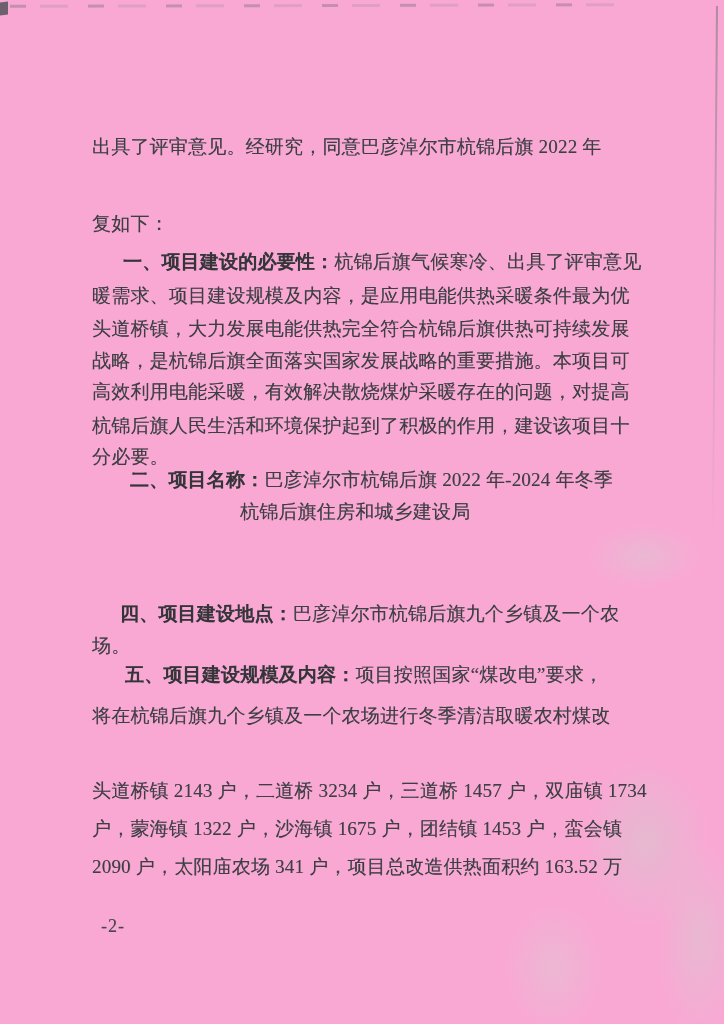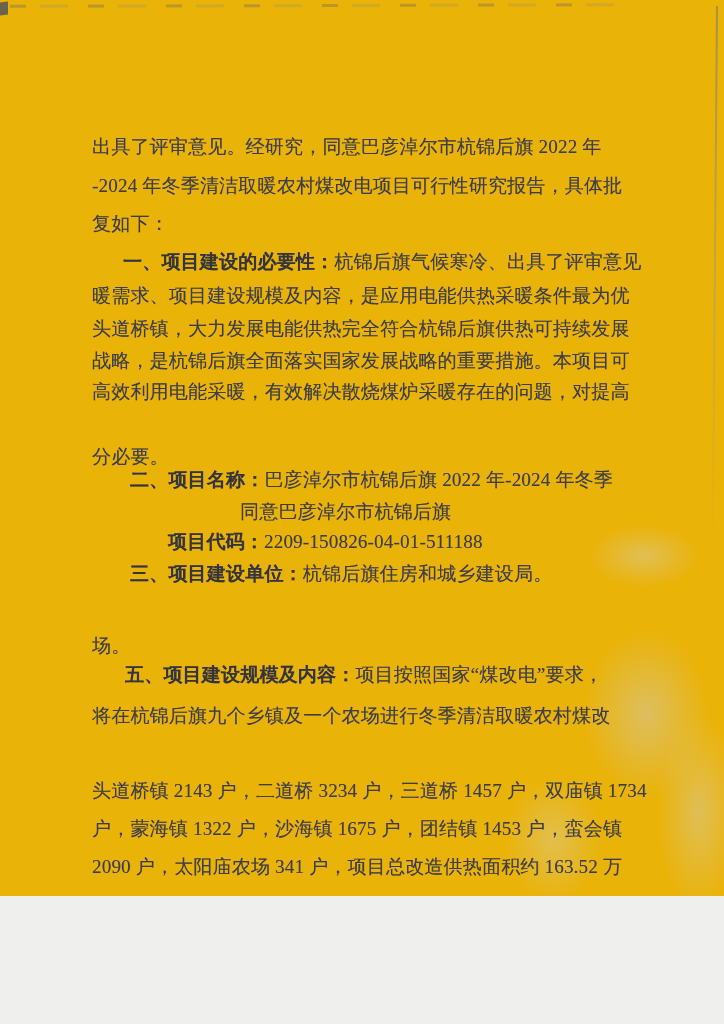--- a/index.html
+++ b/index.html
@@ -4,22 +4,22 @@
 <style>
   html, body { margin: 0; padding: 0; }
   body {
     width: 724px; height: 1024px;
     background: #efefee;
     font-family: "Liberation Serif", "DejaVu Serif", serif;
     overflow: hidden;
   }
   .page {
     position: relative;
-    width: 724px; height: 896px;
-    background: #eab308;
+    width: 724px; height: 1024px;
+    background: #f9a8d4;
     overflow: hidden;
   }
   
   .shade-bottom-right {
     position: absolute; right: 0; bottom: 0;
     width: 310px; height: 280px;
     background:
       radial-gradient(ellipse 90px 120px at 75% 35%, rgba(205,205,202,0.45), rgba(205,205,202,0) 70%),
       radial-gradient(ellipse 60px 140px at 92% 70%, rgba(208,208,205,0.40), rgba(208,208,205,0) 70%),
       radial-gradient(ellipse 70px 90px at 45% 80%, rgba(212,212,209,0.35), rgba(212,212,209,0) 70%);
@@ -82,35 +82,34 @@
 
 <div class="page">
 
   <div class="shade-bottom-right"></div>
   <div class="shade-mid-right"></div>
   <div class="edge-top"></div>
   <div class="edge-right"></div>
   <div class="corner-mark"></div>
 
   <div class="line" style="top:133px"><span>出具了评审意见。经研究，同意巴彦淖尔市杭锦后旗 2022 年</span></div>
-  <div class="line" style="top:172px"><span>-2024 年冬季清洁取暖农村煤改电项目可行性研究报告，具体批</span></div>
   <div class="line" style="top:210px"><span>复如下：</span></div>
 
   <div class="line" style="top:248px; padding-left:31px"><span class="head">一、项目建设的必要性：</span><span>杭锦后旗气候寒冷、出具了评审意见</span></div>
   <div class="line" style="top:282px"><span>暖需求、项目建设规模及内容，是应用电能供热采暖条件最为优</span></div>
   <div class="line" style="top:315px"><span>头道桥镇，大力发展电能供热完全符合杭锦后旗供热可持续发展</span></div>
   <div class="line" style="top:347px"><span>战略，是杭锦后旗全面落实国家发展战略的重要措施。本项目可</span></div>
   <div class="line" style="top:378px"><span>高效利用电能采暖，有效解决散烧煤炉采暖存在的问题，对提高</span></div>
+  <div class="line" style="top:412px"><span>杭锦后旗人民生活和环境保护起到了积极的作用，建设该项目十</span></div>
   <div class="line" style="top:443px"><span>分必要。</span></div>
 
   <div class="line" style="top:466px; padding-left:38px"><span class="head">二、项目名称：</span><span>巴彦淖尔市杭锦后旗 2022 年-2024 年冬季</span></div>
-  <div class="line" style="top:498px; padding-left:148px"><span>同意巴彦淖尔市杭锦后旗</span></div>
-  <div class="line" style="top:528px; padding-left:76px"><span class="head">项目代码：</span><span>2209-150826-04-01-511188</span></div>
-  <div class="line" style="top:560px; padding-left:38px"><span class="head">三、项目建设单位：</span><span>杭锦后旗住房和城乡建设局。</span></div>
+  <div class="line" style="top:498px; padding-left:148px"><span>杭锦后旗住房和城乡建设局</span></div>
 
+  <div class="line" style="top:600px; padding-left:28px"><span class="head">四、项目建设地点：</span><span>巴彦淖尔市杭锦后旗九个乡镇及一个农</span></div>
   <div class="line" style="top:632px"><span>场。</span></div>
 
   <div class="line" style="top:661px; padding-left:33px"><span class="head">五、项目建设规模及内容：</span><span>项目按照国家“煤改电”要求，</span></div>
   <div class="line" style="top:702px"><span>将在杭锦后旗九个乡镇及一个农场进行冬季清洁取暖农村煤改</span></div>
   <div class="line" style="top:777px"><span>头道桥镇 2143 户，二道桥 3234 户，三道桥 1457 户，双庙镇 1734</span></div>
   <div class="line" style="top:815px"><span>户，蒙海镇 1322 户，沙海镇 1675 户，团结镇 1453 户，蛮会镇</span></div>
   <div class="line" style="top:853px"><span>2090 户，太阳庙农场 341 户，项目总改造供热面积约 163.52 万</span></div>
 
   <div class="pageno">-2-</div>
 </div>

